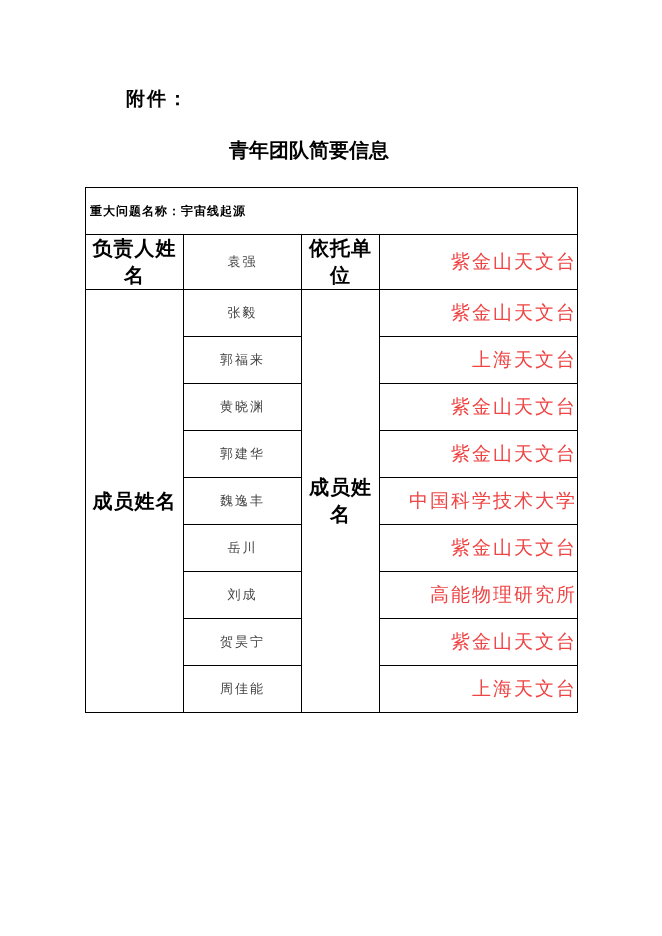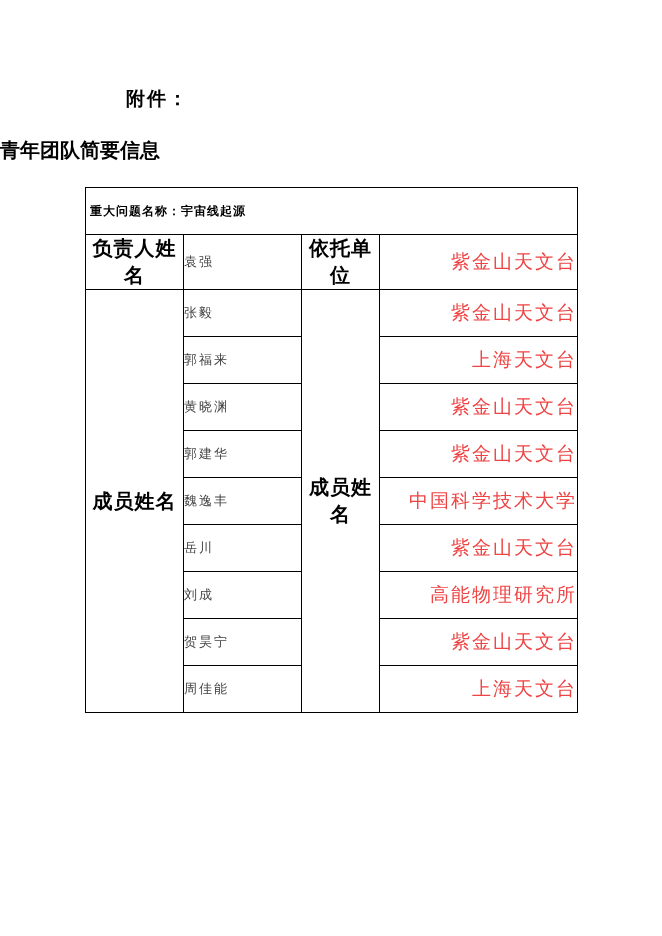--- a/index.html
+++ b/index.html
@@ -1,29 +1,29 @@
 <!DOCTYPE html>
 <html><head>
 <meta charset="utf-8">
 <style>
   html, body { margin: 0; padding: 0; background: #ffffff; }
   body { width: 662px; height: 936px; position: relative; overflow: hidden;
          font-family: "DejaVu Sans", "Liberation Sans", sans-serif; color: #000; }
   .attach { position: absolute; left: 98px; top: 86px; font-size: 19px; font-weight: bold;
             letter-spacing: 2px; padding-left: 28px; }
-  .title { position: absolute; left: 0; width: 618px; top: 137px; 
+  .title { position: absolute; left: 0; width: 618px; top: 137px; text-align: center;
            font-size: 20px; font-weight: bold; }
   table.info { position: absolute; left: 85px; top: 187px; border-collapse: collapse;
                table-layout: fixed; width: 492px; }
   table.info td { border: 1.5px solid #000; padding: 0; height: 47px; vertical-align: middle;
                   box-sizing: border-box; }
   td.problem { height: 49px; font-size: 12px; font-weight: bold; padding-left: 4px !important;
                letter-spacing: 1px; }
   td.label { font-size: 20px; font-weight: bold; text-align: center; letter-spacing: 1px; }
-  td.name { font-size: 13px; color: #444; text-align: left; letter-spacing: 2px; }
+  td.name { font-size: 13px; color: #444; text-align: center; letter-spacing: 2px; }
   td.unit { font-size: 19px; color: #ef4444; text-align: right; padding-left: 6px !important;
             letter-spacing: 2px; }
 </style>
 </head>
 <body>
 
 <div class="attach">附件：</div>
 <div class="title">青年团队简要信息</div>
 
 <table class="info">

